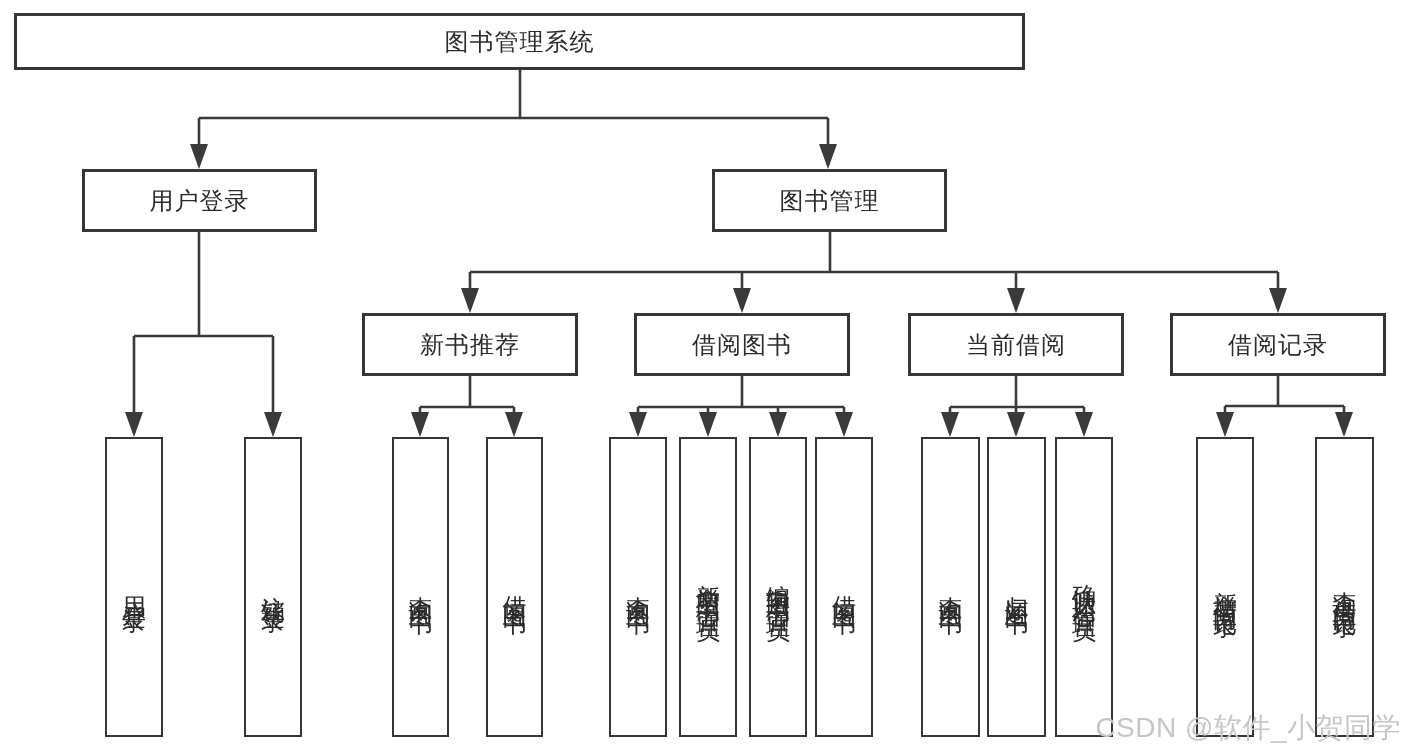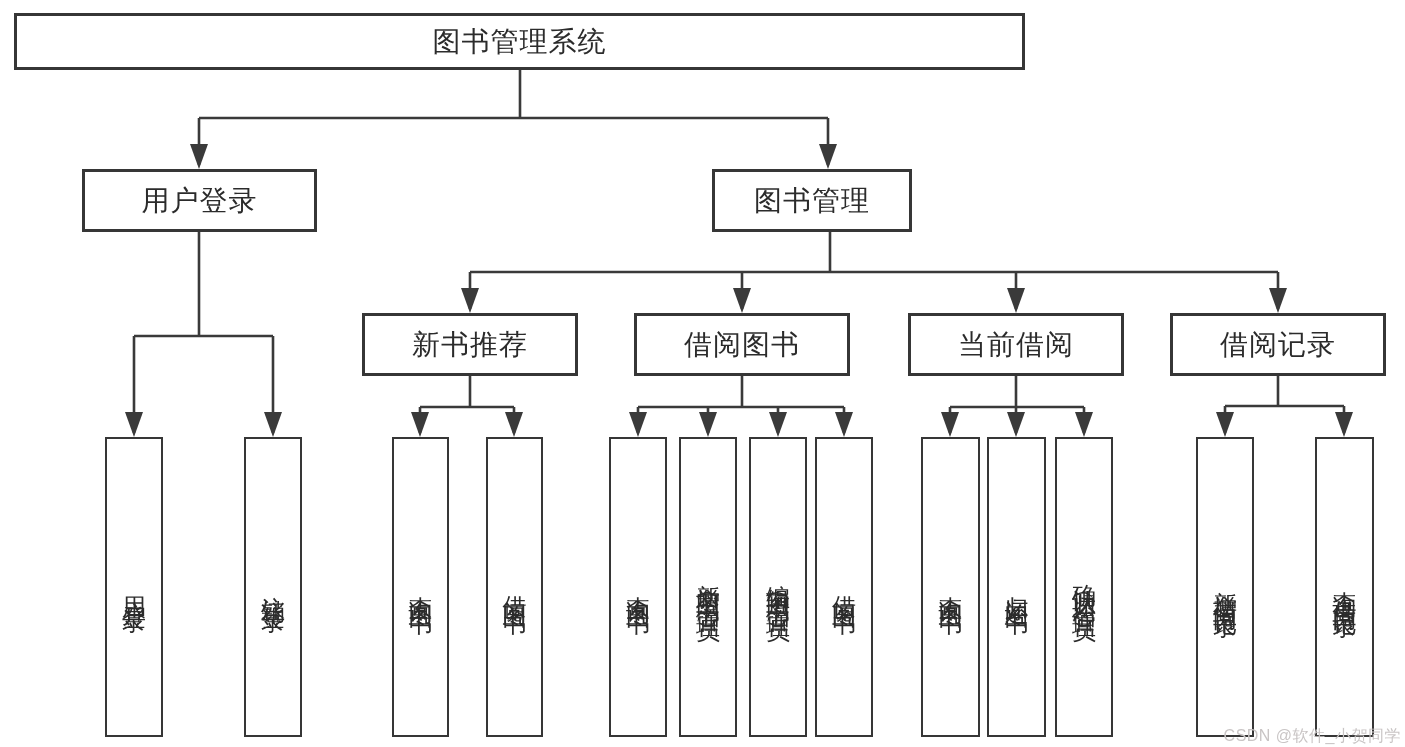--- a/index.html
+++ b/index.html
@@ -15,31 +15,31 @@
     color:var(--text);
   }
   #connectors{position:absolute;left:0;top:0;width:1405px;height:747px;pointer-events:none;}
   #connectors path.lines{fill:none;stroke:var(--line);stroke-width:2.6;}
   #connectors polygon{fill:var(--line);stroke:none;}
   .node{
     position:absolute; box-sizing:border-box; background:#fff;
     display:flex; align-items:center; justify-content:center;
     text-align:center; white-space:nowrap;
   }
-  .node.h{ border:3px solid var(--box-border); font-size:28px; letter-spacing:1px; }
+  .node.h{ border:3px solid var(--box-border); font-size:24px; letter-spacing:1px; }
   .node.leaf{
     border:2px solid var(--box-border); font-size:24px;
   }
   .node.leaf .vtext{
     writing-mode:vertical-rl; text-orientation:mixed;
     letter-spacing:5px; line-height:1;
   }
   #watermark{
     position:absolute; right:4px; bottom:0px; z-index:10;
-    font-size:16px; color:var(--watermark); letter-spacing:0.5px;
+    font-size:28px; color:var(--watermark); letter-spacing:0.5px;
     pointer-events:none;
   }
 </style>
 </head>
 <body>
 
 <div id="stage">
 
   <svg id="connectors" viewBox="0 0 1405 747" xmlns="http://www.w3.org/2000/svg" aria-hidden="true">
     <path class="lines" d="
@@ -67,21 +67,21 @@
     <polygon points="941,412 959,412 950,437"></polygon>
     <polygon points="1007,412 1025,412 1016,437"></polygon>
     <polygon points="1075,412 1093,412 1084,437"></polygon>
     <polygon points="1216,412 1234,412 1225,437"></polygon>
     <polygon points="1335,412 1353,412 1344,437"></polygon>
   </svg>
 
   <div class="node h" style="left:14px;top:13px;width:1011px;height:57px;">图书管理系统</div>
 
   <div class="node h" style="left:82px;top:169px;width:235px;height:63px;">用户登录</div>
-  <div class="node h" style="left:712px;top:169px;width:200px;height:63px;">图书管理</div>
+  <div class="node h" style="left:712px;top:169px;width:235px;height:63px;">图书管理</div>
 
   <div class="node h" style="left:362px;top:313px;width:216px;height:63px;">新书推荐</div>
   <div class="node h" style="left:634px;top:313px;width:216px;height:63px;">借阅图书</div>
   <div class="node h" style="left:1170px;top:313px;width:216px;height:63px;">借阅记录</div>
   <div class="node h" style="left:908px;top:313px;width:216px;height:63px;">当前借阅</div>
 
   <div class="node leaf" style="left:105px;top:437px;width:58px;height:300px;">
     <span class="vtext">用户登录</span>
   </div>
   <div class="node leaf" style="left:244px;top:437px;width:58px;height:300px;">

